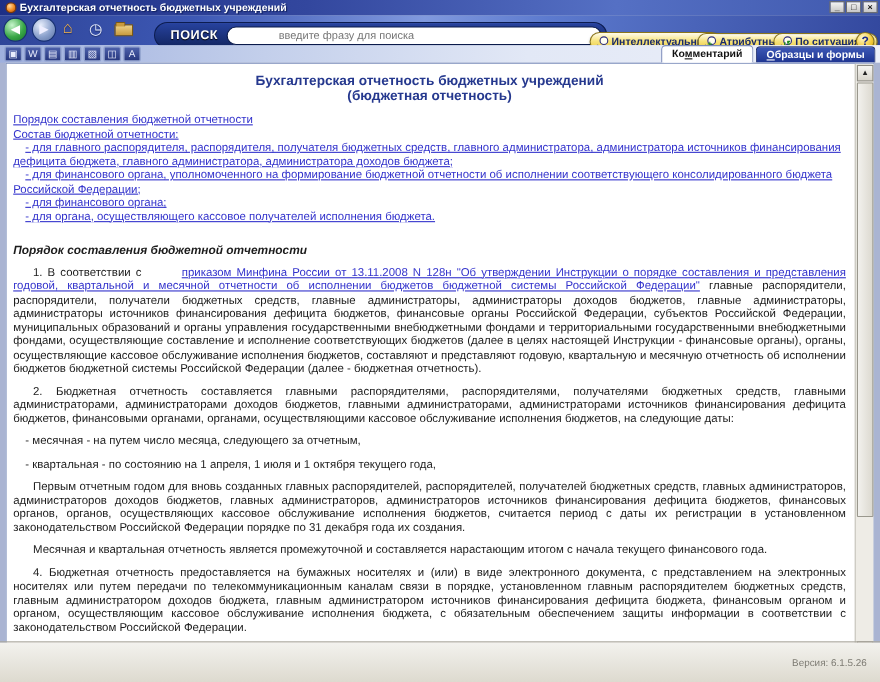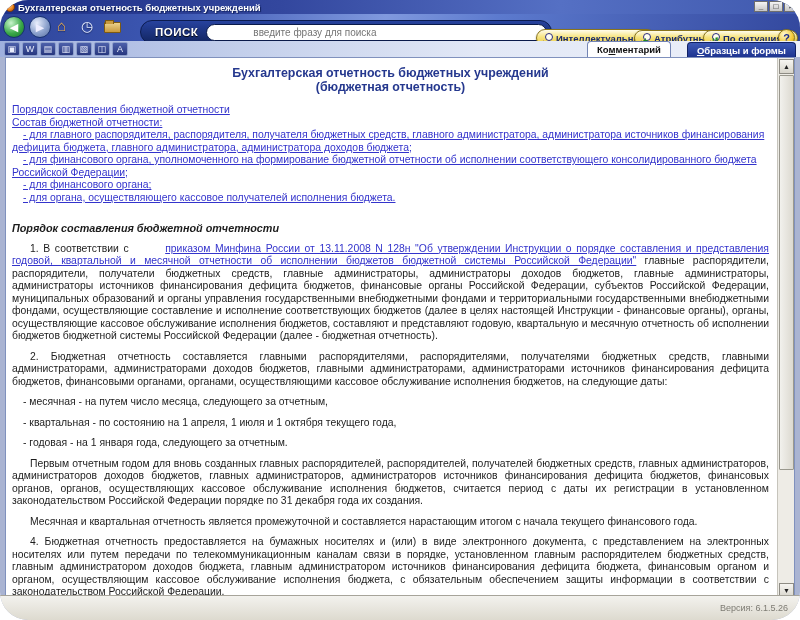--- a/index.html
+++ b/index.html
@@ -1,17 +1,17 @@
 <!DOCTYPE html>
 <html><head>
 <meta charset="utf-8">
 <style>
   * { margin:0; padding:0; box-sizing:border-box; }
   html,body { width:800px; height:620px; font-family:"Liberation Sans", sans-serif; }
-  .win { position:relative; width:800px; height:620px; background:#aab4d2; overflow:hidden;border-radius:28px; }
+  .win { position:relative; width:800px; height:620px; background:#aab4d2; overflow:hidden; }
 
   
   .titlebar { position:absolute; top:0; left:0; right:0; height:14px;
     background:linear-gradient(90deg,#1d2f86 0%,#33479e 35%,#5570c4 70%,#4059ae 100%);
     display:flex; align-items:center; padding-left:2px; }
   .appicon { width:10px; height:10px; border-radius:50%; margin:0 3px;
     background:radial-gradient(circle at 35% 30%,#ffd9a0,#f08a20 55%,#a84a10); border:1px solid #7c3a08; }
   .wtitle { color:#fff; font-size:9.5px; font-weight:bold; white-space:nowrap; text-shadow:1px 1px 1px #10205c; }
   .lang { position:absolute; left:277px; top:19px; height:12px; background:#d6d2ca; border:1px solid #7c7c7c;
     display:flex; align-items:center; padding:0 1px; gap:2px; }
@@ -56,21 +56,21 @@
   .helpbtn { position:absolute; left:778px; top:15px; width:17px; height:17px; border-radius:50%;
     background:radial-gradient(circle at 35% 30%,#fff8d0,#f2c937 60%,#caa214); border:1px solid #8a751c;
     color:#1a2a8a; font-weight:bold; font-size:11px; text-align:center; line-height:16px; box-shadow:0 1px 2px rgba(0,0,0,.35); }
 
   
   .toolbar2 { position:absolute; top:41px; left:0; right:0; height:16px;
     background:linear-gradient(90deg,#9fb0de 0%,#c3cfeb 30%,#e2e8f6 60%,#edf0f9 100%); }
   .smallbtns { position:absolute; left:4px; top:1px; display:flex; gap:2px; }
   .sbtn { width:16px; height:14px; background:linear-gradient(180deg,#4d61ab,#27377e);
     border:1px solid #8fa0cc; border-radius:2px; color:#e8ecfc; font-size:9px; line-height:13px; text-align:center; }
-  .tabs { position:absolute; right:4px; bottom:0; display:flex; align-items:flex-end; gap:16px; }
+  .tabs { position:absolute; right:4px; bottom:0; display:flex; align-items:flex-end; gap:2px; }
   .tab { height:15px; border-radius:4px 4px 0 0; font-size:9.5px; font-weight:bold; padding:0 9px;
     line-height:15px; white-space:nowrap; }
   .tab.inactive { background:linear-gradient(180deg,#3c58b6,#1e3490); color:#fff; border:1px solid #102064; border-bottom:none; }
   .tab.active { background:#fff; color:#111; border:1px solid #7384b4; border-bottom:none; height:16px; position:relative; z-index:3; }
   .tab .key { text-decoration:underline; }
 
   
   .docwrap { position:absolute; top:57px; left:5px; right:5px; bottom:20px; background:#fff; border:1px solid #8091bd; }
   .doc { position:absolute; top:0; left:0; right:17px; bottom:0; padding:8px 8px 0 6px; overflow:hidden;
     font-size:10.4px; line-height:12.5px; color:#1c1c1c; }
@@ -86,21 +86,21 @@
 
   
   .vscroll { position:absolute; top:0; right:0; bottom:0; width:17px; background:#eeece6; border-left:1px solid #c6c4bc; }
   .sarrow { position:absolute; left:1px; width:15px; height:15px; background:linear-gradient(180deg,#f6f5f1,#d8d5cc);
     border:1px solid #8e8c84; font-size:7px; text-align:center; line-height:14px; color:#222; }
   .sarrow.up { top:1px; } .sarrow.down { bottom:1px; }
   .sthumb { position:absolute; left:1px; top:17px; width:15px; height:73%;
     background:linear-gradient(90deg,#f2f1ed,#dcd9d0); border:1px solid #9a988e; border-radius:1px; }
 
   
-  .statusbar { position:absolute; left:0; right:0; bottom:0; height:25px;
+  .statusbar { position:absolute; left:0; right:0; bottom:0; height:37px;
     background:linear-gradient(180deg,#f3f2ee,#dddacf); border-top:1px solid #a7a49a;
     display:flex; align-items:center; justify-content:flex-end; padding-right:12px; }
   .version { font-size:9px; color:#7d7b73; }
 </style>
 </head>
 <body>
 
 <div class="win">
 
   <div class="titlebar">
@@ -186,21 +186,20 @@
         <div class="ind"><a>- для главного распорядителя, распорядителя, получателя бюджетных средств, главного администратора, администратора источников финансирования дефицита бюджета, главного администратора, администратора доходов бюджета;</a></div>
         <div class="ind"><a>- для финансового органа, уполномоченного на формирование бюджетной отчетности об исполнении соответствующего консолидированного бюджета Российской Федерации;</a></div>
         <div class="ind"><a>- для финансового органа;</a></div>
         <div class="ind"><a>- для органа, осуществляющего кассовое получателей исполнения бюджета.</a></div>
       </div>
       <div class="docheading">Порядок составления бюджетной отчетности</div>
       <div class="para"><span>1. В соответствии с </span><a class="doclink">приказом Минфина России от 13.11.2008 N 128н "Об утверждении Инструкции о порядке составления и представления годовой, квартальной и месячной отчетности об исполнении бюджетов бюджетной системы Российской Федерации"</a><span> главные распорядители, распорядители, получатели бюджетных средств, главные администраторы, администраторы доходов бюджетов, главные администраторы, администраторы источников финансирования дефицита бюджетов, финансовые органы Российской Федерации, субъектов Российской Федерации, муниципальных образований и органы управления государственными внебюджетными фондами и территориальными государственными внебюджетными фондами, осуществляющие составление и исполнение соответствующих бюджетов (далее в целях настоящей Инструкции - финансовые органы), органы, осуществляющие кассовое обслуживание исполнения бюджетов, составляют и представляют годовую, квартальную и месячную отчетность об исполнении бюджетов бюджетной системы Российской Федерации (далее - бюджетная отчетность).</span></div>
       <div class="para">2. Бюджетная отчетность составляется главными распорядителями, распорядителями, получателями бюджетных средств, главными администраторами, администраторами доходов бюджетов, главными администраторами, администраторами источников финансирования дефицита бюджетов, финансовыми органами, органами, осуществляющими кассовое обслуживание исполнения бюджетов, на следующие даты:</div>
       <div class="dash">- месячная - на путем число месяца, следующего за отчетным,</div>
       <div class="dash">- квартальная - по состоянию на 1 апреля, 1 июля и 1 октября текущего года,</div>
-      <div class="dash">- годовая - на 1 января года, следующего за отчетным.</div>
       <div class="para">Первым отчетным годом для вновь созданных главных распорядителей, распорядителей, получателей бюджетных средств, главных администраторов, администраторов доходов бюджетов, главных администраторов, администраторов источников финансирования дефицита бюджетов, финансовых органов, органов, осуществляющих кассовое обслуживание исполнения бюджетов, считается период с даты их регистрации в установленном законодательством Российской Федерации порядке по 31 декабря года их создания.</div>
       <div class="para">Месячная и квартальная отчетность является промежуточной и составляется нарастающим итогом с начала текущего финансового года.</div>
       <div class="para">4. Бюджетная отчетность предоставляется на бумажных носителях и (или) в виде электронного документа, с представлением на электронных носителях или путем передачи по телекоммуникационным каналам связи в порядке, установленном главным распорядителем бюджетных средств, главным администратором доходов бюджета, главным администратором источников финансирования дефицита бюджета, финансовым органом и органом, осуществляющим кассовое обслуживание исполнения бюджета, с обязательным обеспечением защиты информации в соответствии с законодательством Российской Федерации.</div>
     </div>
     <div class="vscroll">
       <span class="sarrow up">▲</span>
       <span class="sthumb"></span>
       <span class="sarrow down">▼</span>
     </div>
   </div>

